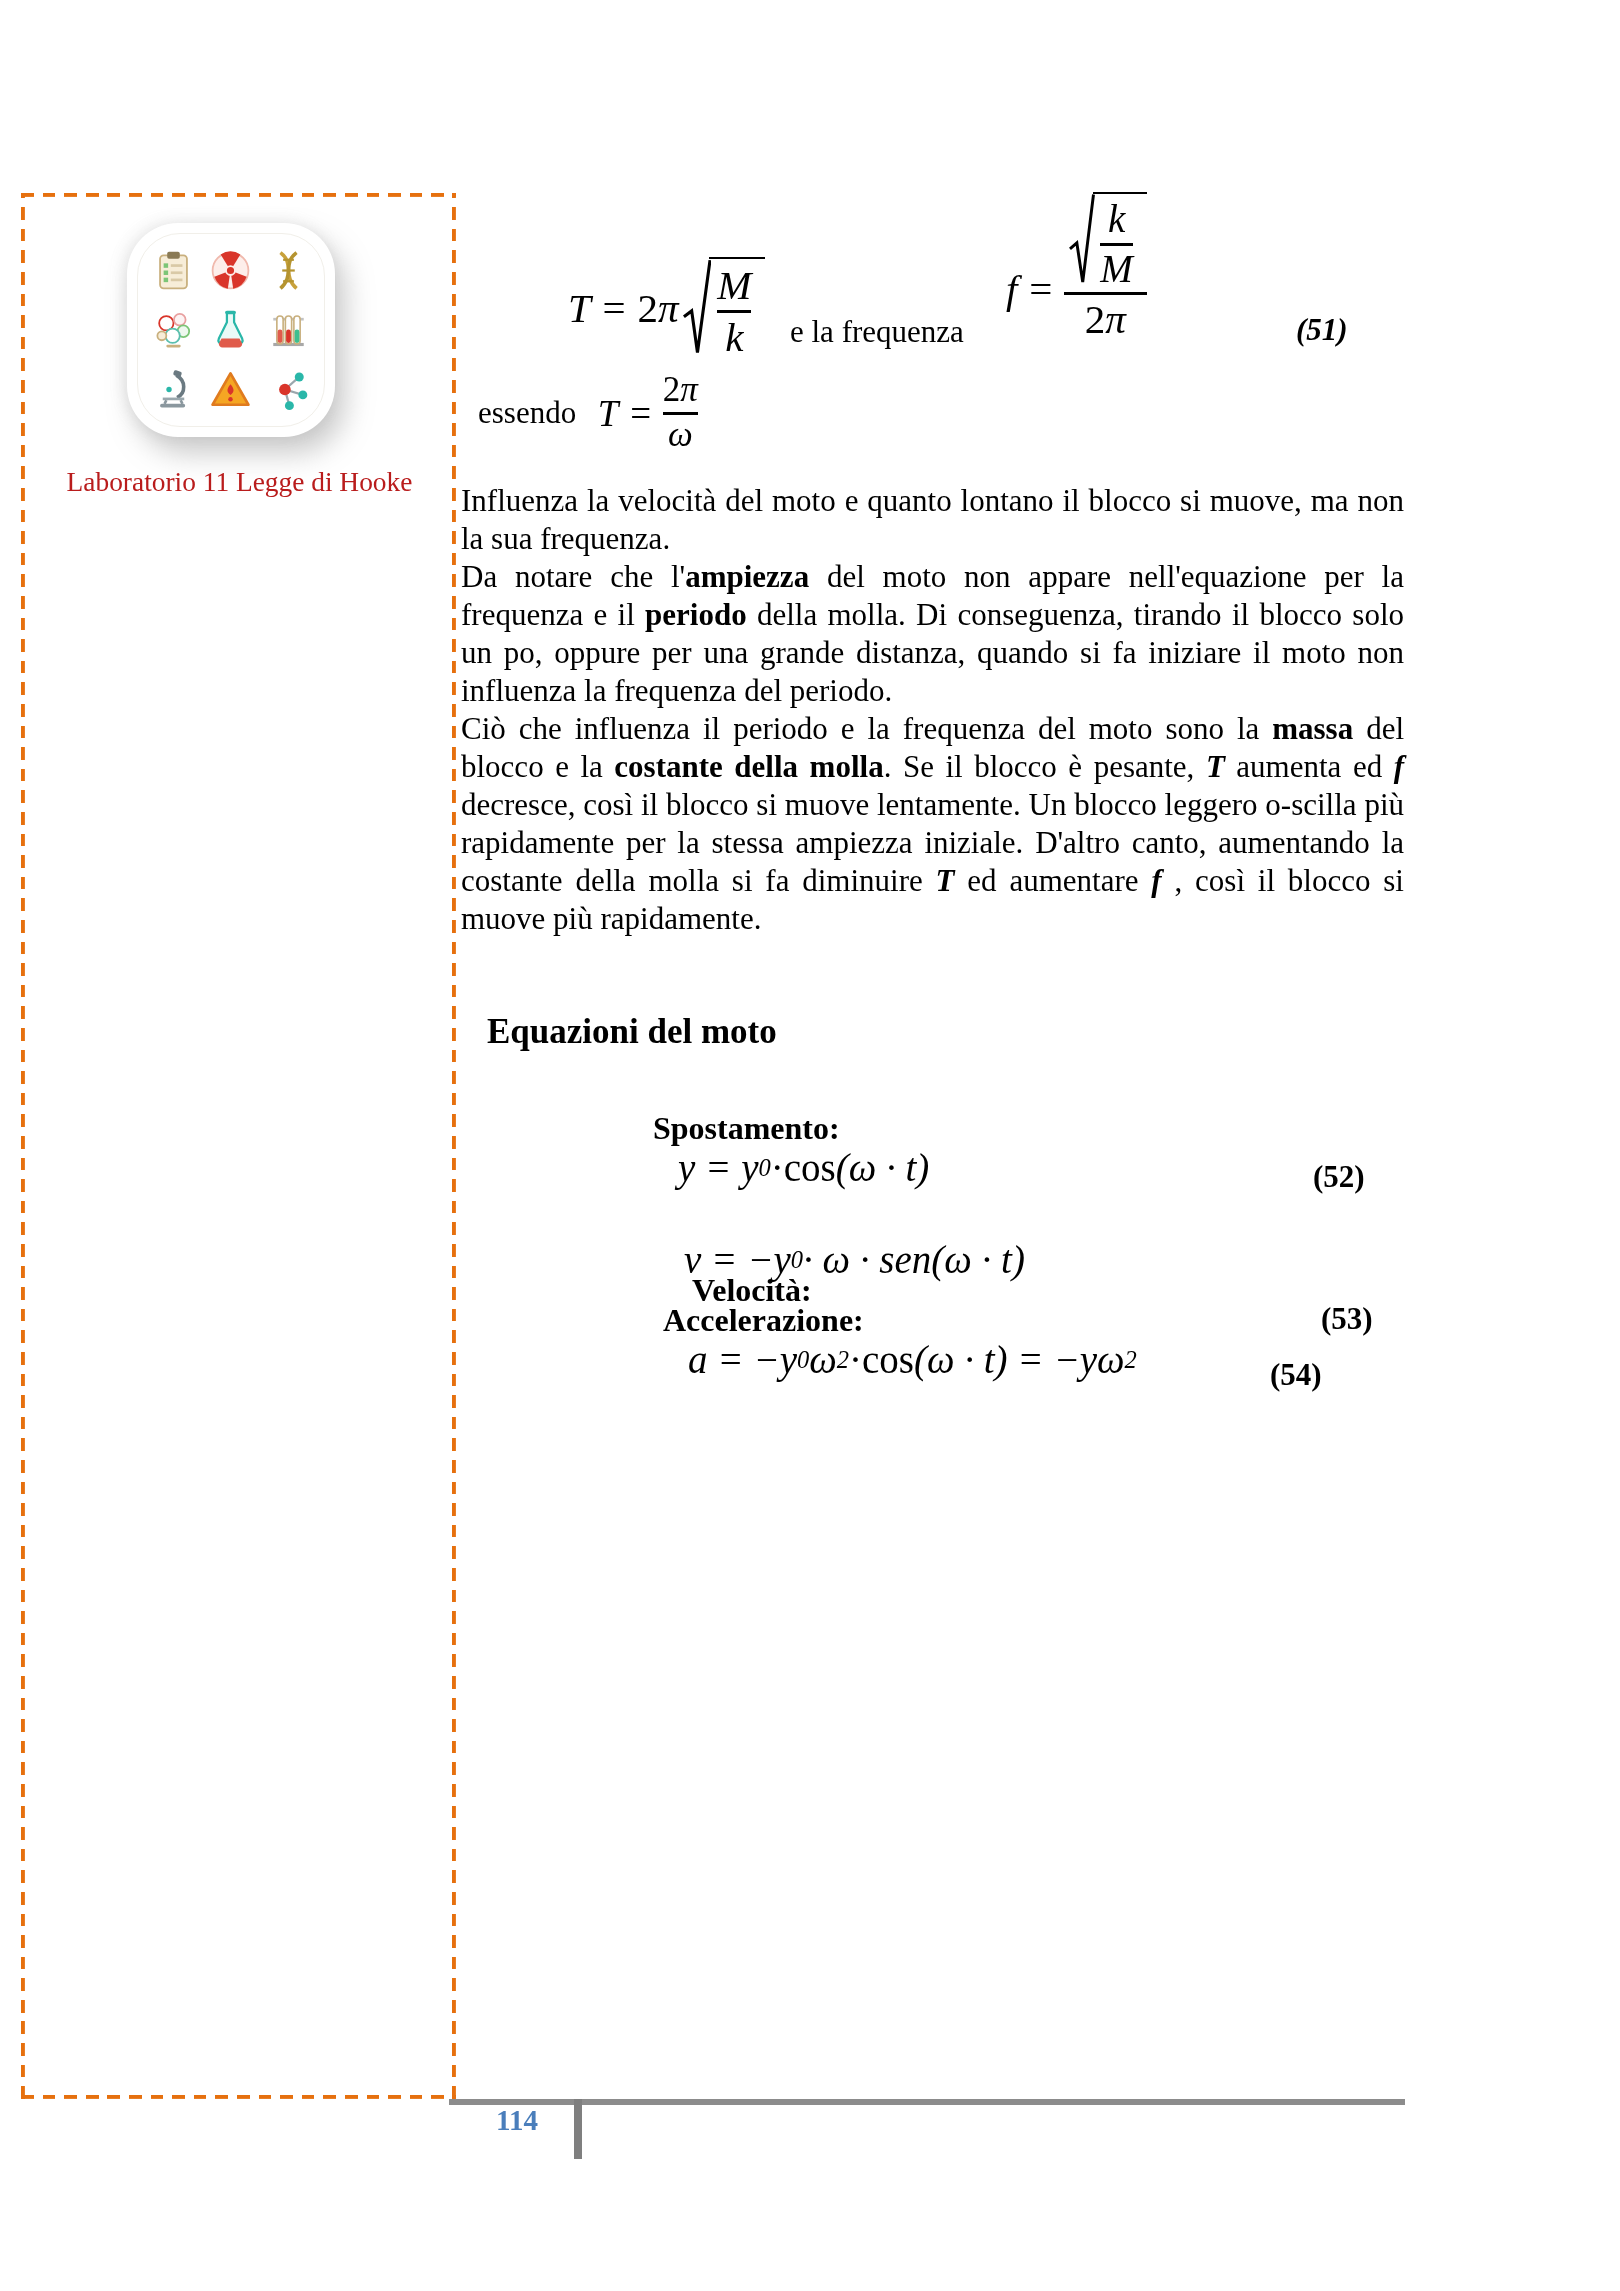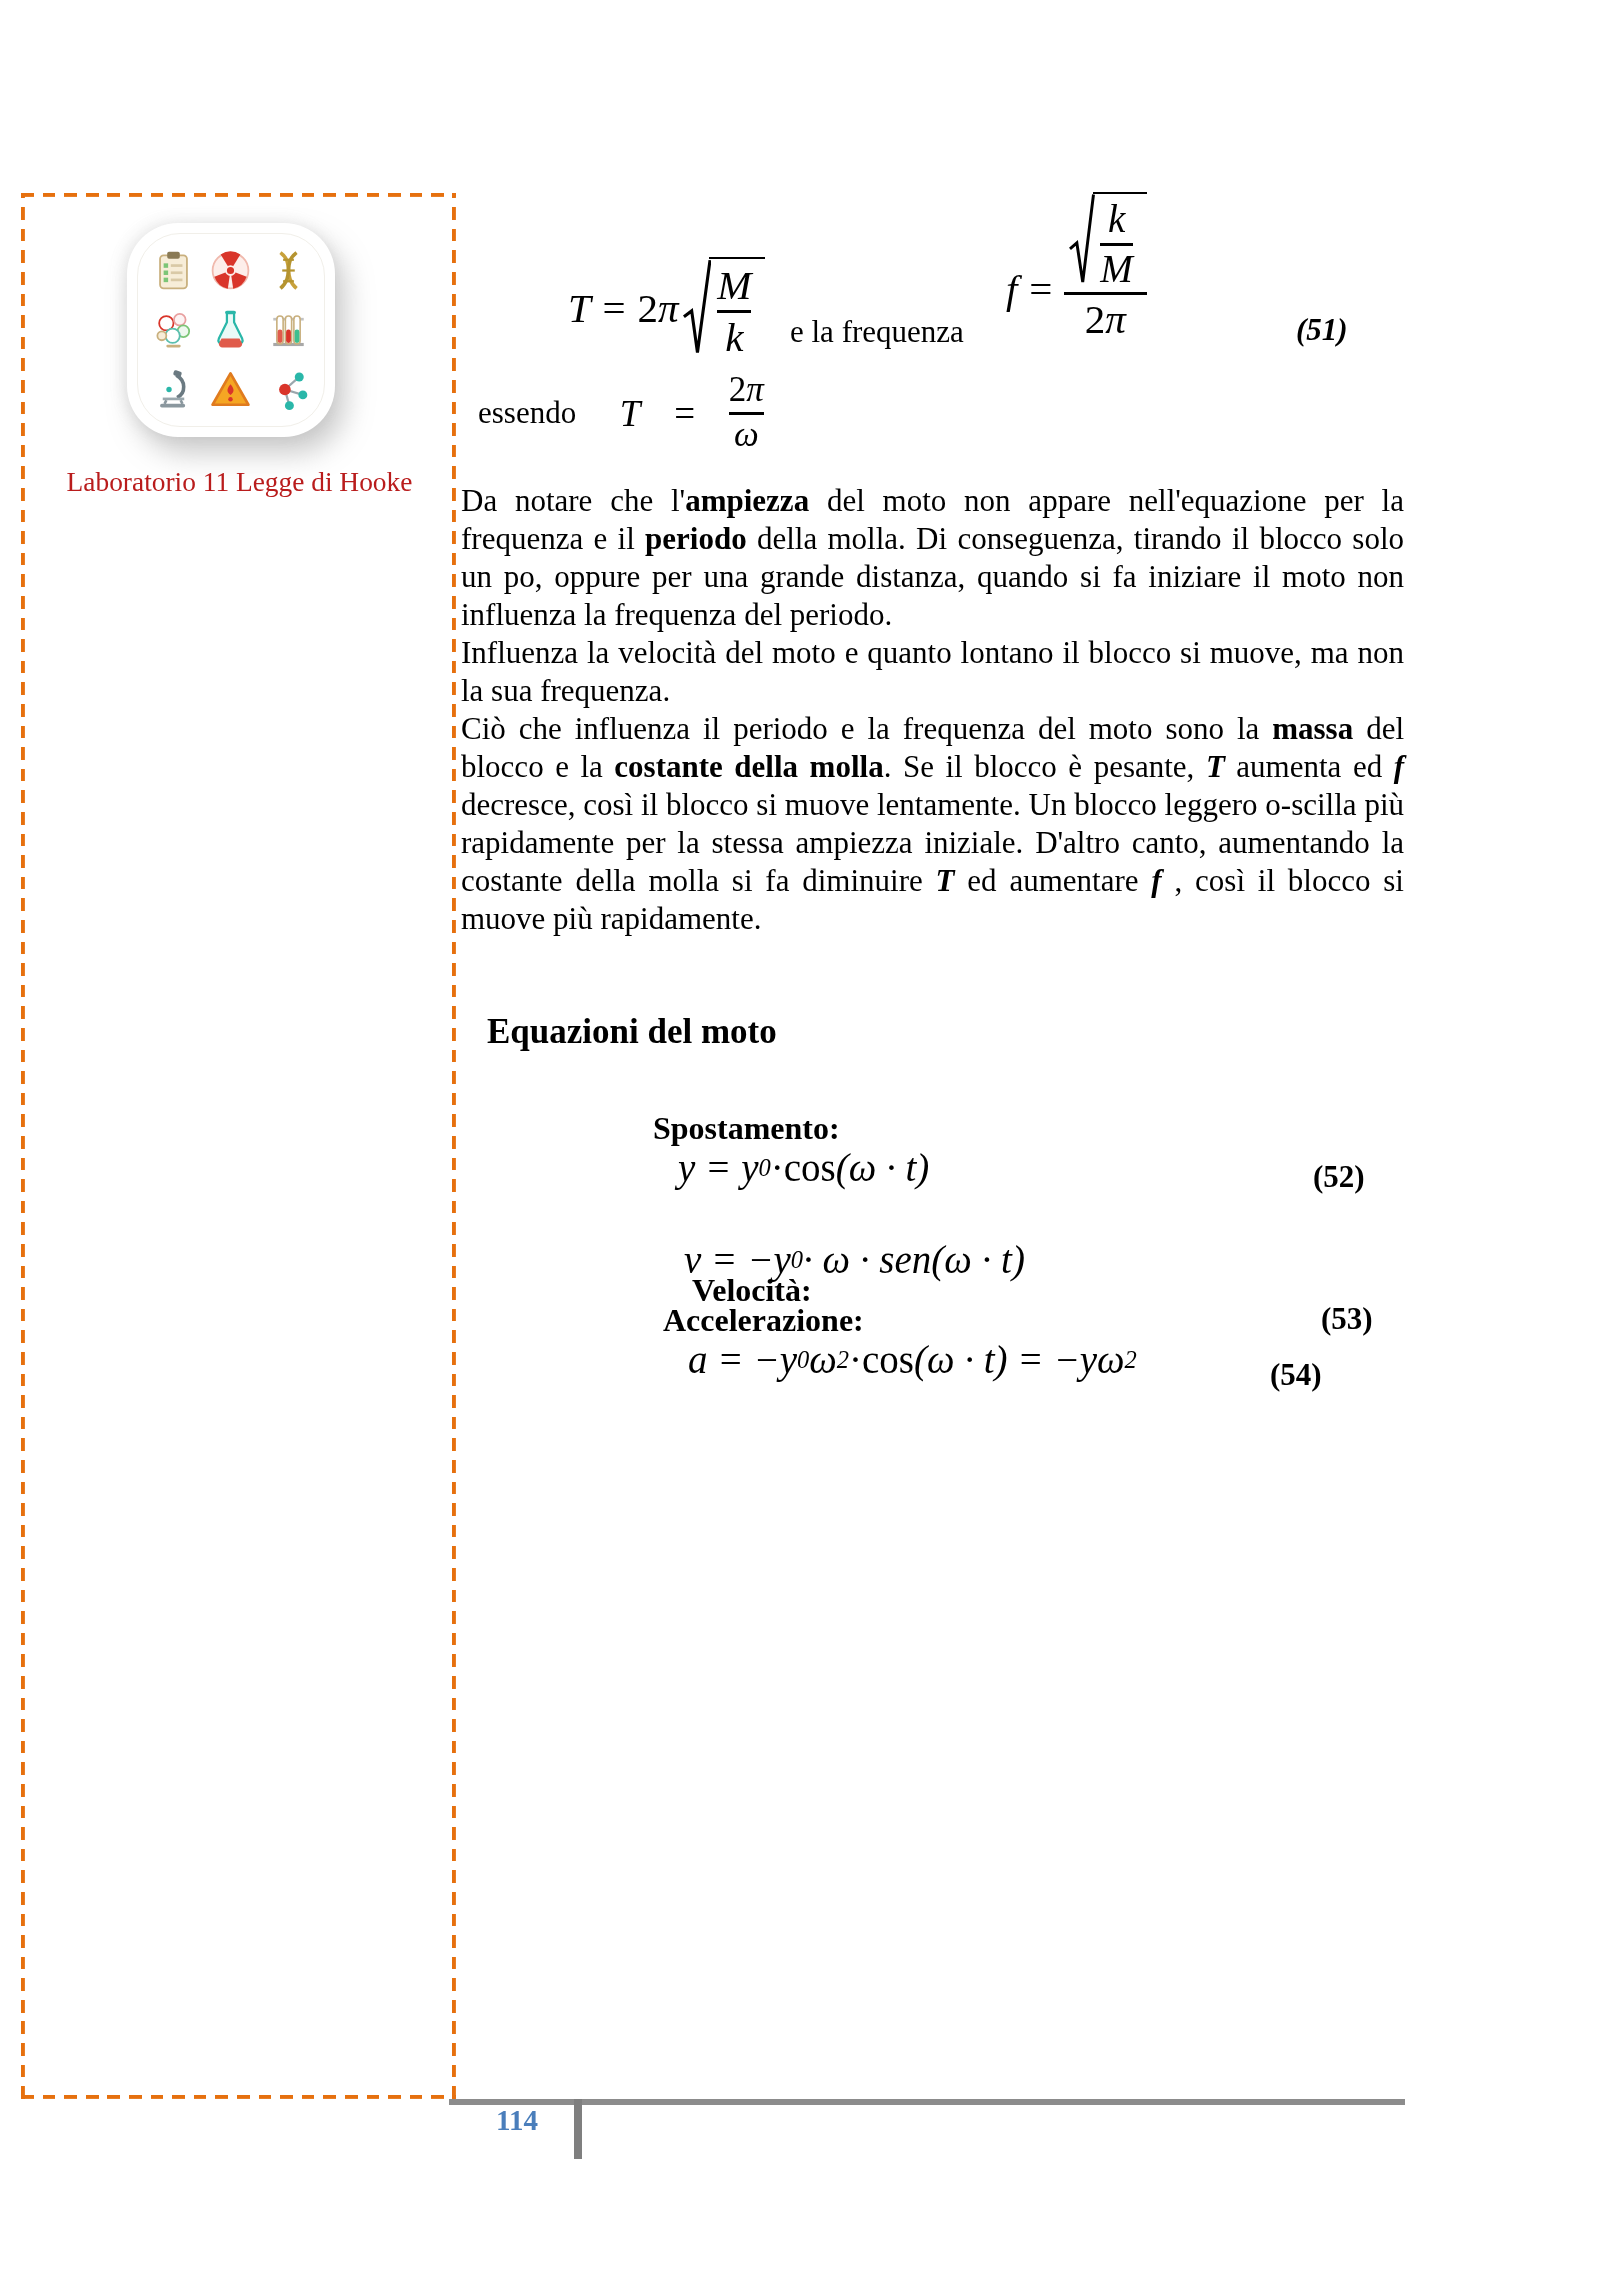--- a/index.html
+++ b/index.html
@@ -180,36 +180,36 @@
       </span>
       <span class="fbar"></span>
       <span>
         <span class="r big">2</span><span class="mi big">π</span>
       </span>
     </span>
   </div>
 
   <div class="eqnum" style="left:1296px;top:312px;font-style:italic;">(51)</div>
 
-  <div class="eqrow" style="left:478px;top:372px;gap:22px;">
+  <div class="eqrow" style="left:478px;top:372px;">
     <span style="font-size:31px;margin-right:21.6px;">essendo</span>
     <span class="mi" style="font-size:37px;">T</span>
     <span class="r mo" style="font-size:37px;">=</span>
     <span class="frac">
       <span>
         <span class="r" style="font-size:35px;">2</span><span class="mi" style="font-size:35px;">π</span>
       </span>
       <span class="fbar"></span>
       <span class="mi" style="font-size:35px;">ω</span>
     </span>
   </div>
 
   <div class="body-text">
+    <p><span>Influenza la velocità del moto e quanto lontano il blocco si muove, ma non la sua frequenza.</span></p>
     <p><span>Da notare che l'</span><b>ampiezza</b><span> del moto non appare nell'equazione per la frequenza e il </span><b>periodo</b><span> della molla. Di conseguenza, tirando il blocco solo un po, oppure per una grande distanza, quando si fa iniziare il moto non influenza la frequenza del periodo.</span></p>
-    <p><span>Influenza la velocità del moto e quanto lontano il blocco si muove, ma non la sua frequenza.</span></p>
     <p><span>Ciò che influenza il periodo e la frequenza del moto sono la </span><b>massa</b><span> del blocco e la </span><b>costante della molla</b><span>. Se il blocco è pesante, </span><b class="bi">T</b><span> aumenta ed </span><b class="bi">f</b><span> decresce, così il blocco si muove lentamente. Un blocco leggero o-scilla più rapidamente per la stessa ampiezza iniziale. D'altro canto, aumentando la costante della molla si fa diminuire </span><b class="bi">T</b><span> ed aumentare </span><b class="bi">f</b><span> , così il blocco si muove più rapidamente.</span></p>
   </div>
 
   <div class="section-heading">Equazioni del moto</div>
 
   <div class="eq-label" style="left:653px;top:1110px;">Spostamento:</div>
   <div class="eqrow eqn" style="left:678px;top:1145px;">
     <span class="mi">y = y</span>
       <sub>0</sub>
       <span class="r"> · </span>

